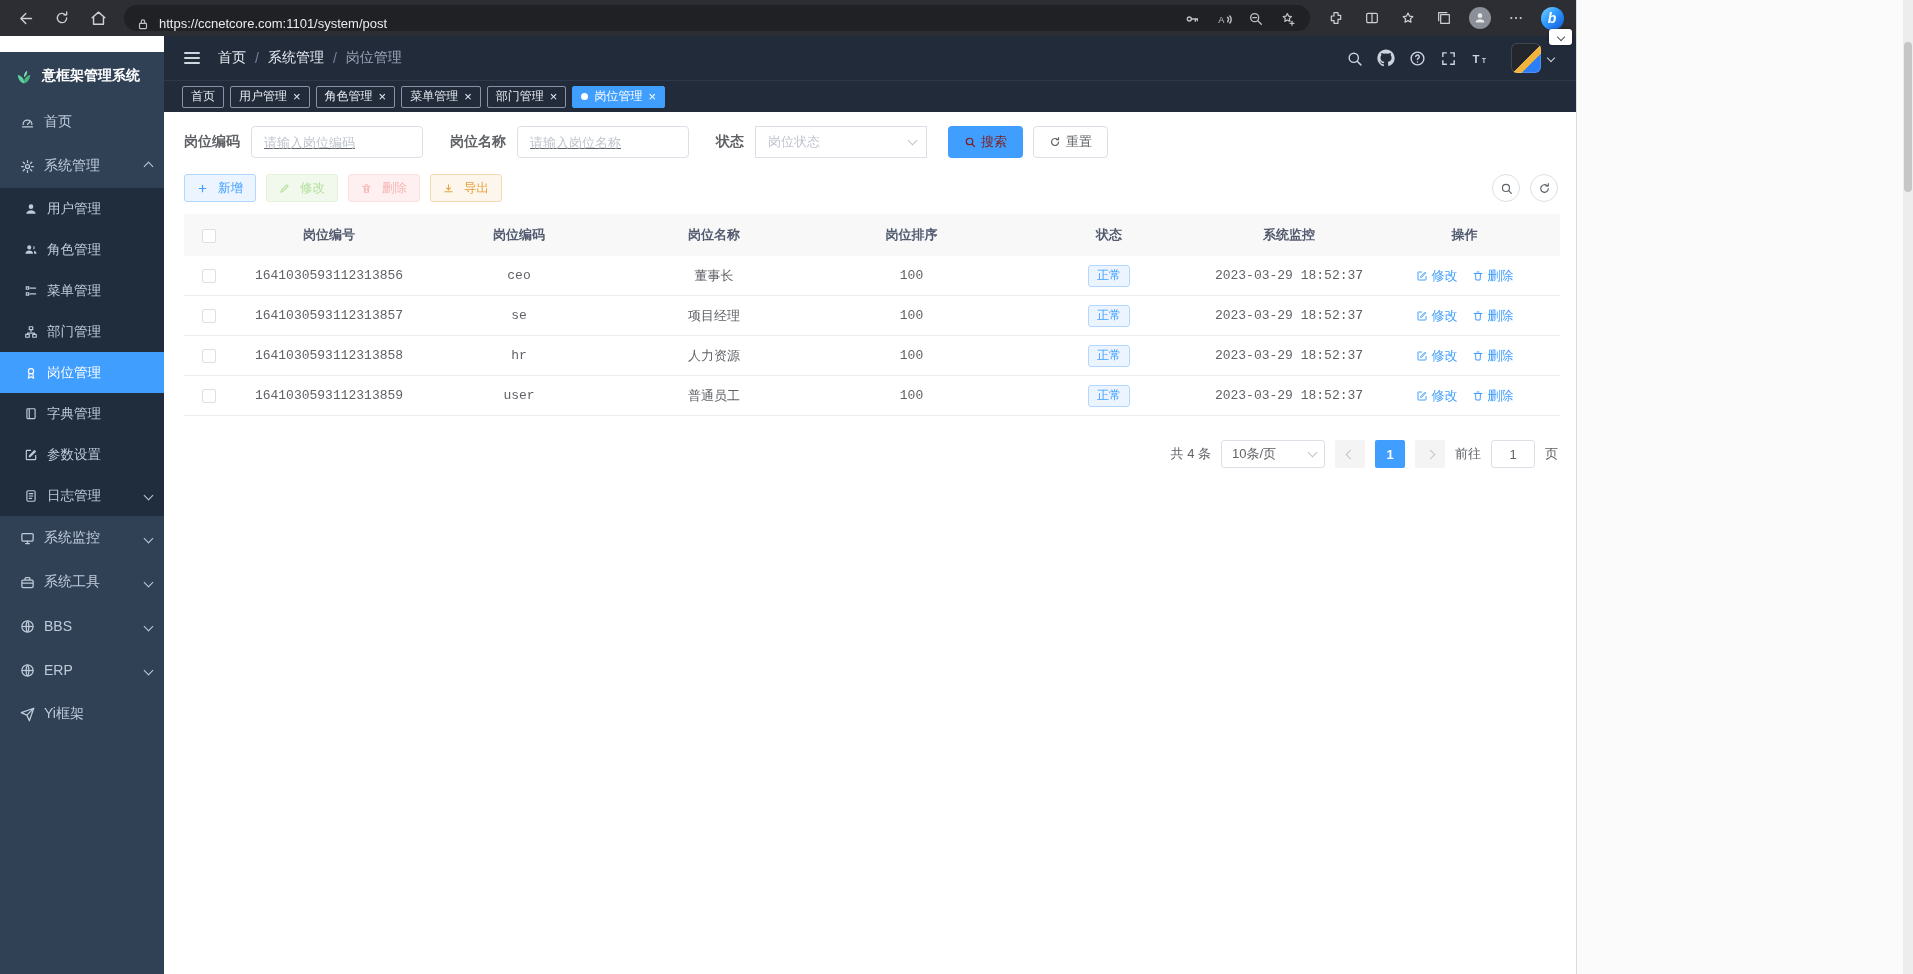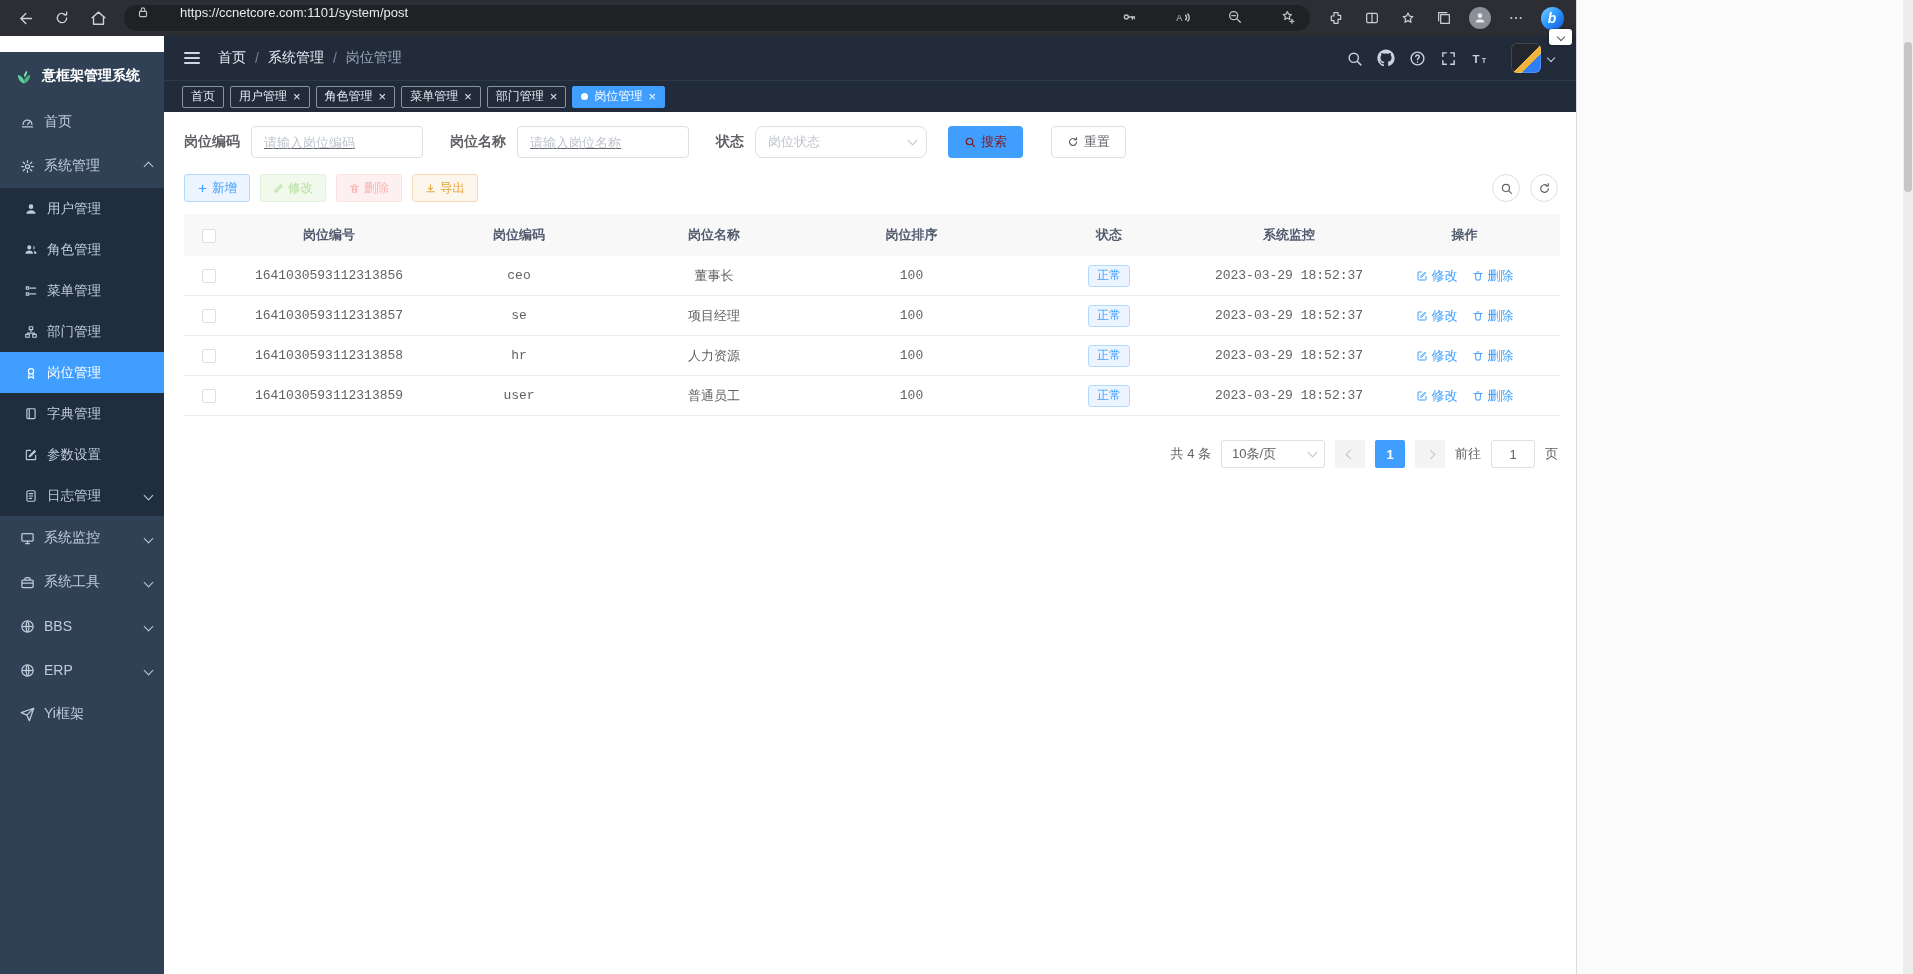--- a/index.html
+++ b/index.html
@@ -3,21 +3,21 @@
 <meta charset="utf-8">
 <style>
   * { box-sizing: border-box; margin: 0; padding: 0; }
   html,body { width:1913px; height:974px; overflow:hidden; }
   body { font-family:"Liberation Sans","DejaVu Sans",sans-serif; background:#fff; position:relative; }
   svg { display:block; }
 
   
   .browser-toolbar { position:absolute; left:0; top:0; width:1576px; height:36px; background:#2c2e33; display:flex; align-items:center; z-index:5; }
   .tb-btn { width:36px; height:30px; display:flex; align-items:center; justify-content:center; color:#cdd0d4; cursor:pointer; border-radius:4px; flex:0 0 auto; }
-  .address-bar { flex:1; height:26px; margin:0 8px; background:#1f2124; border-radius:14px; display:flex; align-items:flex-start; padding:0 6px 0 12px; min-width:0;gap:21px; }
+  .address-bar { flex:1; height:26px; margin:0 8px; background:#1f2124; border-radius:14px; display:flex; align-items:flex-end; padding:0 6px 0 12px; min-width:0; }
   .ab-site-icon { color:#bdc1c6; margin-right:9px; flex:0 0 auto; }
   .ab-url { flex:1; font-size:13px; color:#e8eaed; white-space:nowrap; overflow:hidden; }
   .ab-icon { width:32px; height:24px; display:flex; align-items:center; justify-content:center; color:#bdc1c6; cursor:pointer; flex:0 0 auto; }
   .tb-right { display:flex; align-items:center; padding-right:6px; flex:0 0 auto; }
   .profile-dot { width:22px; height:22px; border-radius:50%; background:#8a8f98; display:flex; align-items:center; justify-content:center; color:#e8e8e8; }
   .bing-badge { width:23px; height:23px; border-radius:50%; background:linear-gradient(135deg,#7ad0ff 0%,#2e9bff 45%,#1455d8 100%); color:#fff; font-weight:bold; font-style:italic; font-size:14px; display:flex; align-items:center; justify-content:center; cursor:pointer; }
 
   
   .sidebar-caret-chip { position:absolute; left:1549px; top:29px; width:23px; height:16px; background:#ffffff; border-radius:3px; box-shadow:0 0 3px rgba(0,0,0,.35); display:flex; align-items:center; justify-content:center; color:#555; z-index:6; cursor:pointer; }
 
@@ -66,29 +66,29 @@
   .tag-dot { width:7px; height:7px; border-radius:50%; background:#fff; }
 
   
   .content { position:absolute; left:0; top:76px; width:1412px; height:862px; background:#fff; padding:14px 16px 0 20px; }
 
   .filter-row { display:flex; align-items:center; margin-bottom:16px; }
   .f-label { font-size:14px; color:#606266; font-weight:bold; margin-right:11px; white-space:nowrap; }
   .f-input { width:172px; height:32px; border:1px solid #dcdfe6; border-radius:4px; padding:0 12px; font-size:13px; color:#606266; outline:none; background:#fff;text-decoration:underline; }
   .f-input::placeholder { color:#bfc4cc; }
   .f-group { display:flex; align-items:center; margin-right:27px; }
-  .f-select { width:172px; height:32px; border:1px solid #dcdfe6; border-radius:8px; padding:0 10px 0 12px; font-size:13px; color:#bfc4cc; display:flex; align-items:center; justify-content:space-between; cursor:pointer; background:#fff; }
+  .f-select { width:172px; height:32px; border:1px solid #dcdfe6; border-radius:0; padding:0 10px 0 12px; font-size:13px; color:#bfc4cc; display:flex; align-items:center; justify-content:space-between; cursor:pointer; background:#fff; }
   .f-select .chev { color:#c0c4cc; margin-top:-3px; }
 
   .btn { height:32px; border-radius:4px; font-size:13px; display:inline-flex; align-items:center; gap:5px; padding:0 15px; border:1px solid transparent; cursor:pointer; white-space:nowrap; }
   .btn-primary { background:#409eff; color:#7f1d1d; }
-  .btn-default { background:#fff; border-color:#dcdfe6; color:#606266; margin-left:28px; }
+  .btn-default { background:#fff; border-color:#dcdfe6; color:#606266; margin-left:10px; }
 
   .toolbar-row { display:flex; align-items:center; margin-bottom:12px; }
-  .btn-sm { height:28px; padding:0 12px; font-size:12.5px; border-radius:3px; gap:4px; margin-right:10px; }
+  .btn-sm { height:28px; padding:0 12px; font-size:12.5px; border-radius:3px; gap:10px; margin-right:10px; }
   .btn-plain-primary { color:#409eff; background:#ecf5ff; border:1px solid #b3d8ff; }
   .btn-plain-success { color:#b3e19d; background:#f0f9eb; border:1px solid #e1f3d8; cursor:not-allowed; }
   .btn-plain-danger { color:#f8b4b4; background:#fef0f0; border:1px solid #fde2e2; cursor:not-allowed; }
   .btn-plain-warning { color:#e6a23c; background:#fdf6ec; border:1px solid #f5dab1; }
   .tool-right { margin-left:auto; display:flex; gap:10px; padding-right:2px; }
   .circle-btn { width:28px; height:28px; border-radius:50%; border:1px solid #dcdfe6; background:#fff; color:#5f6368; display:flex; align-items:center; justify-content:center; cursor:pointer; }
 
   
   .table { width:1376px; }
   .thead { display:flex; align-items:center; background:#f8f8f9; height:42px; }

